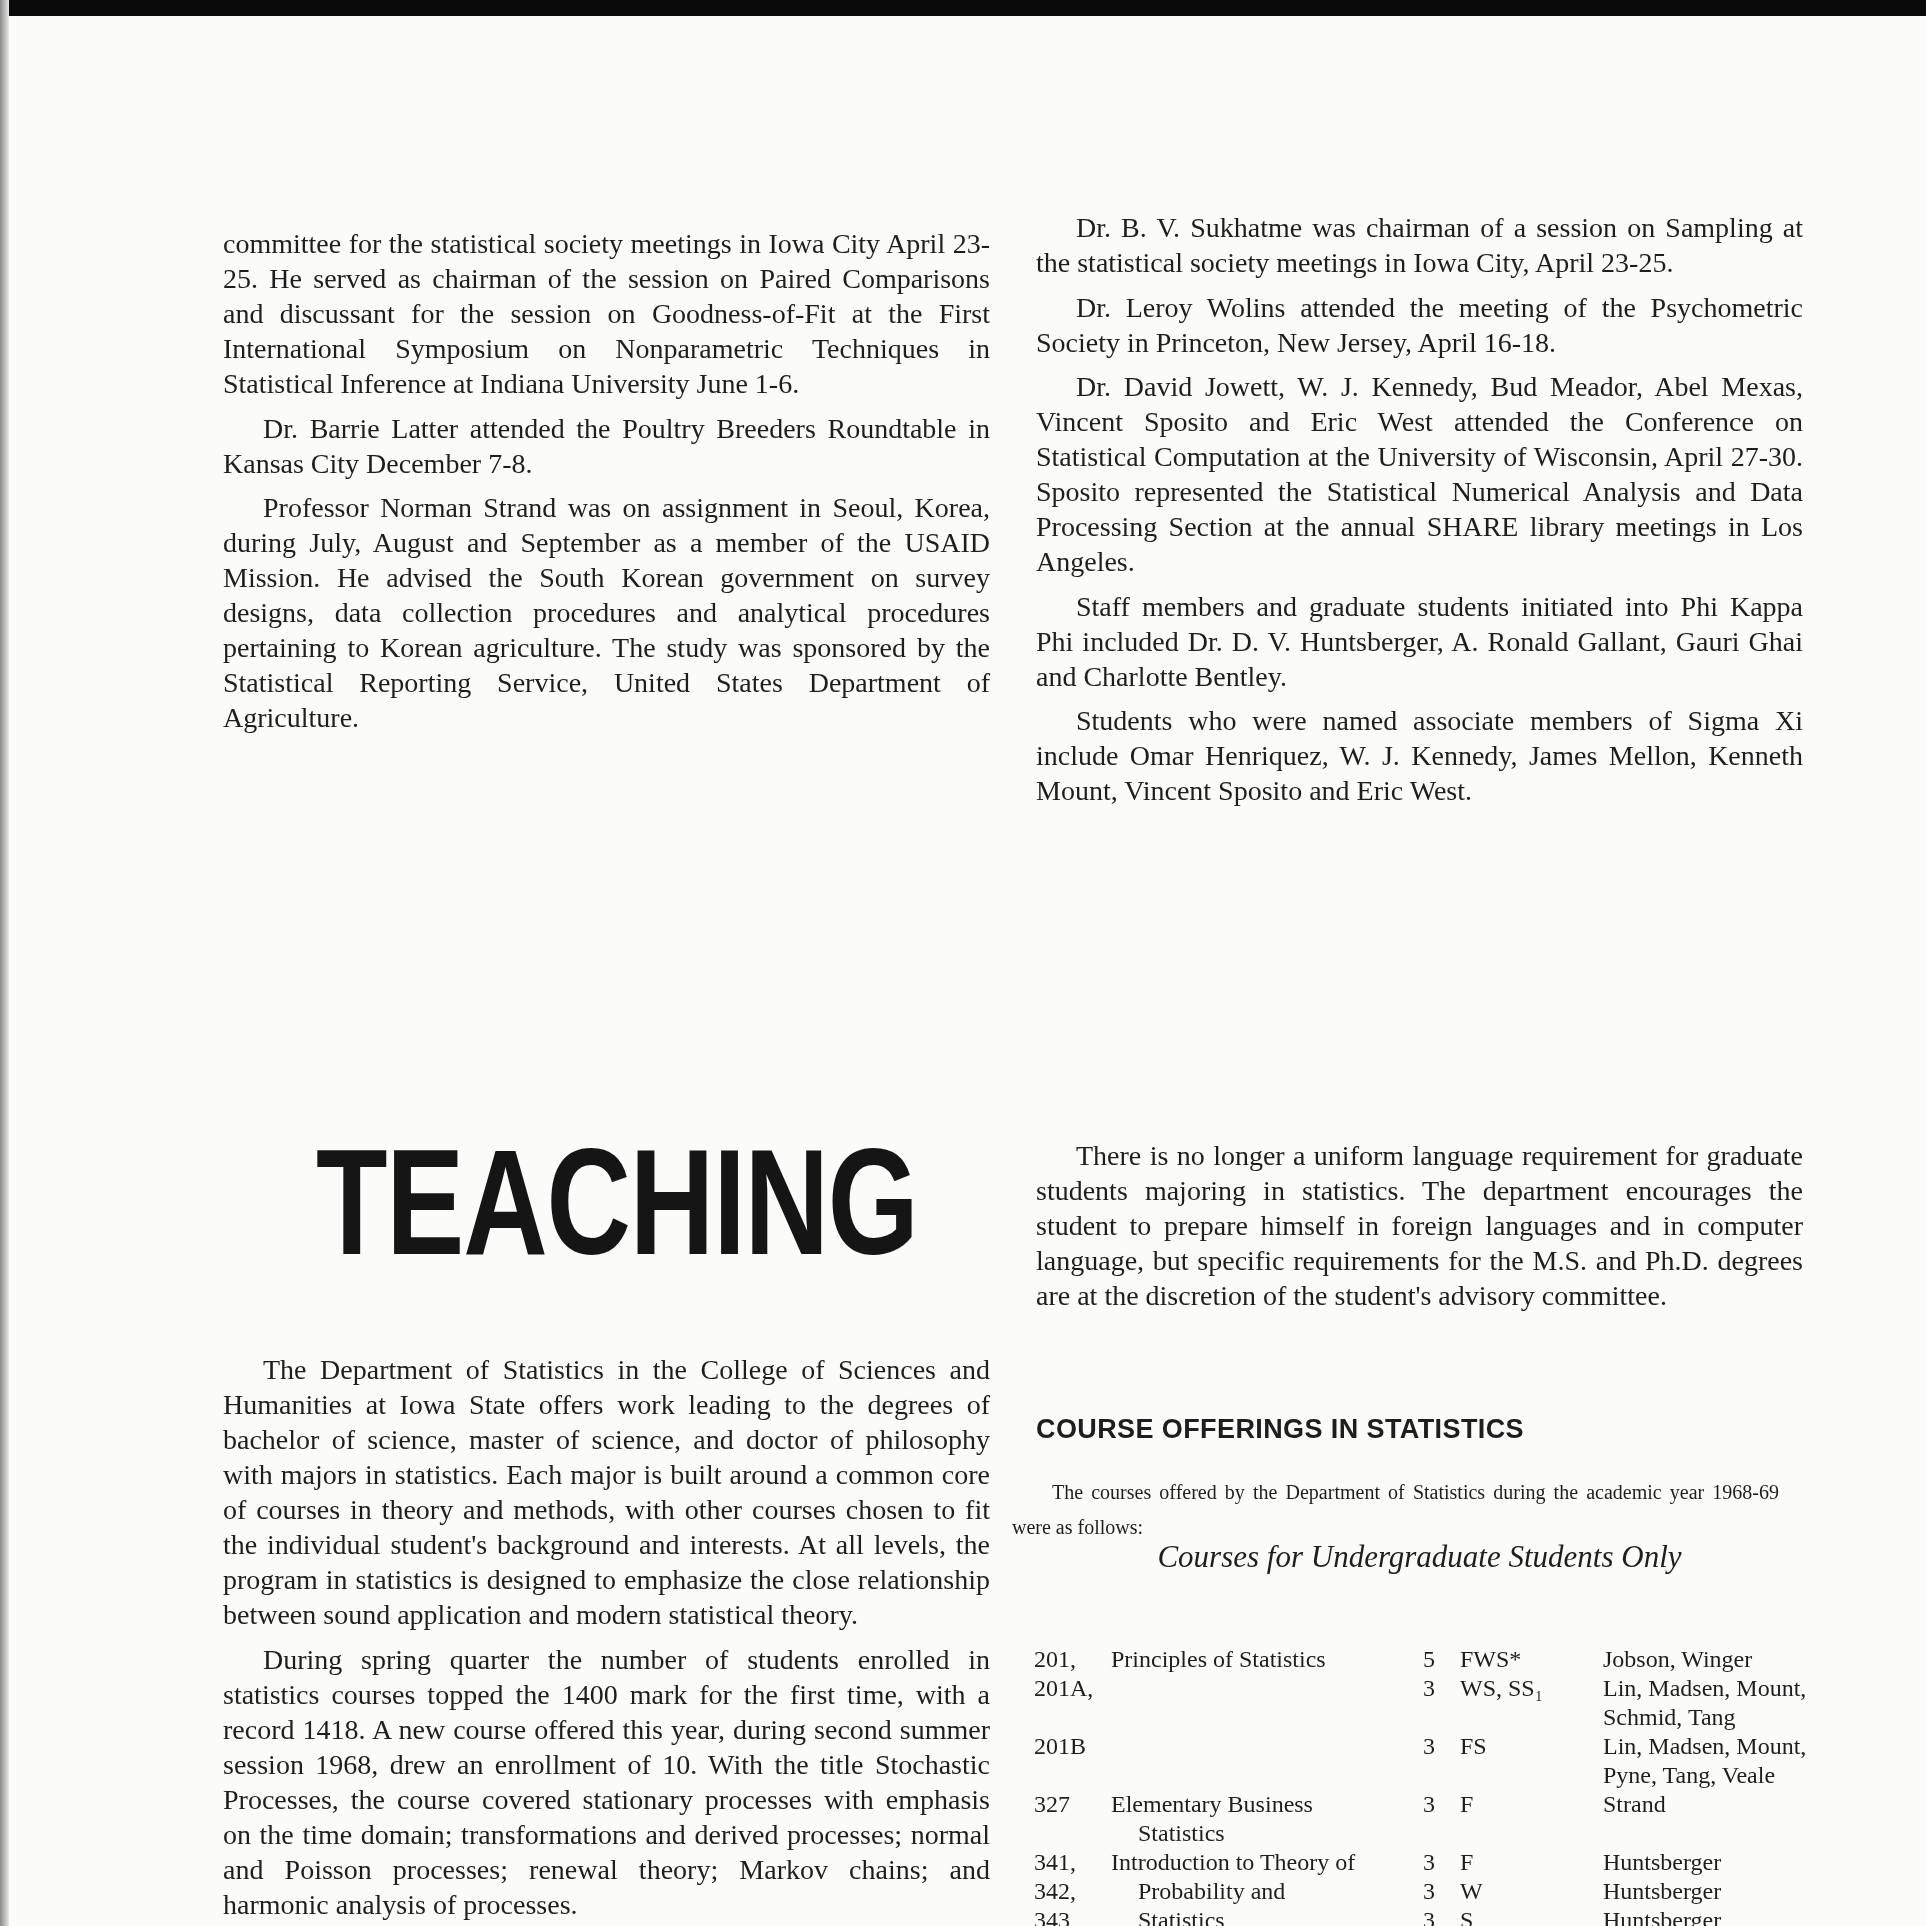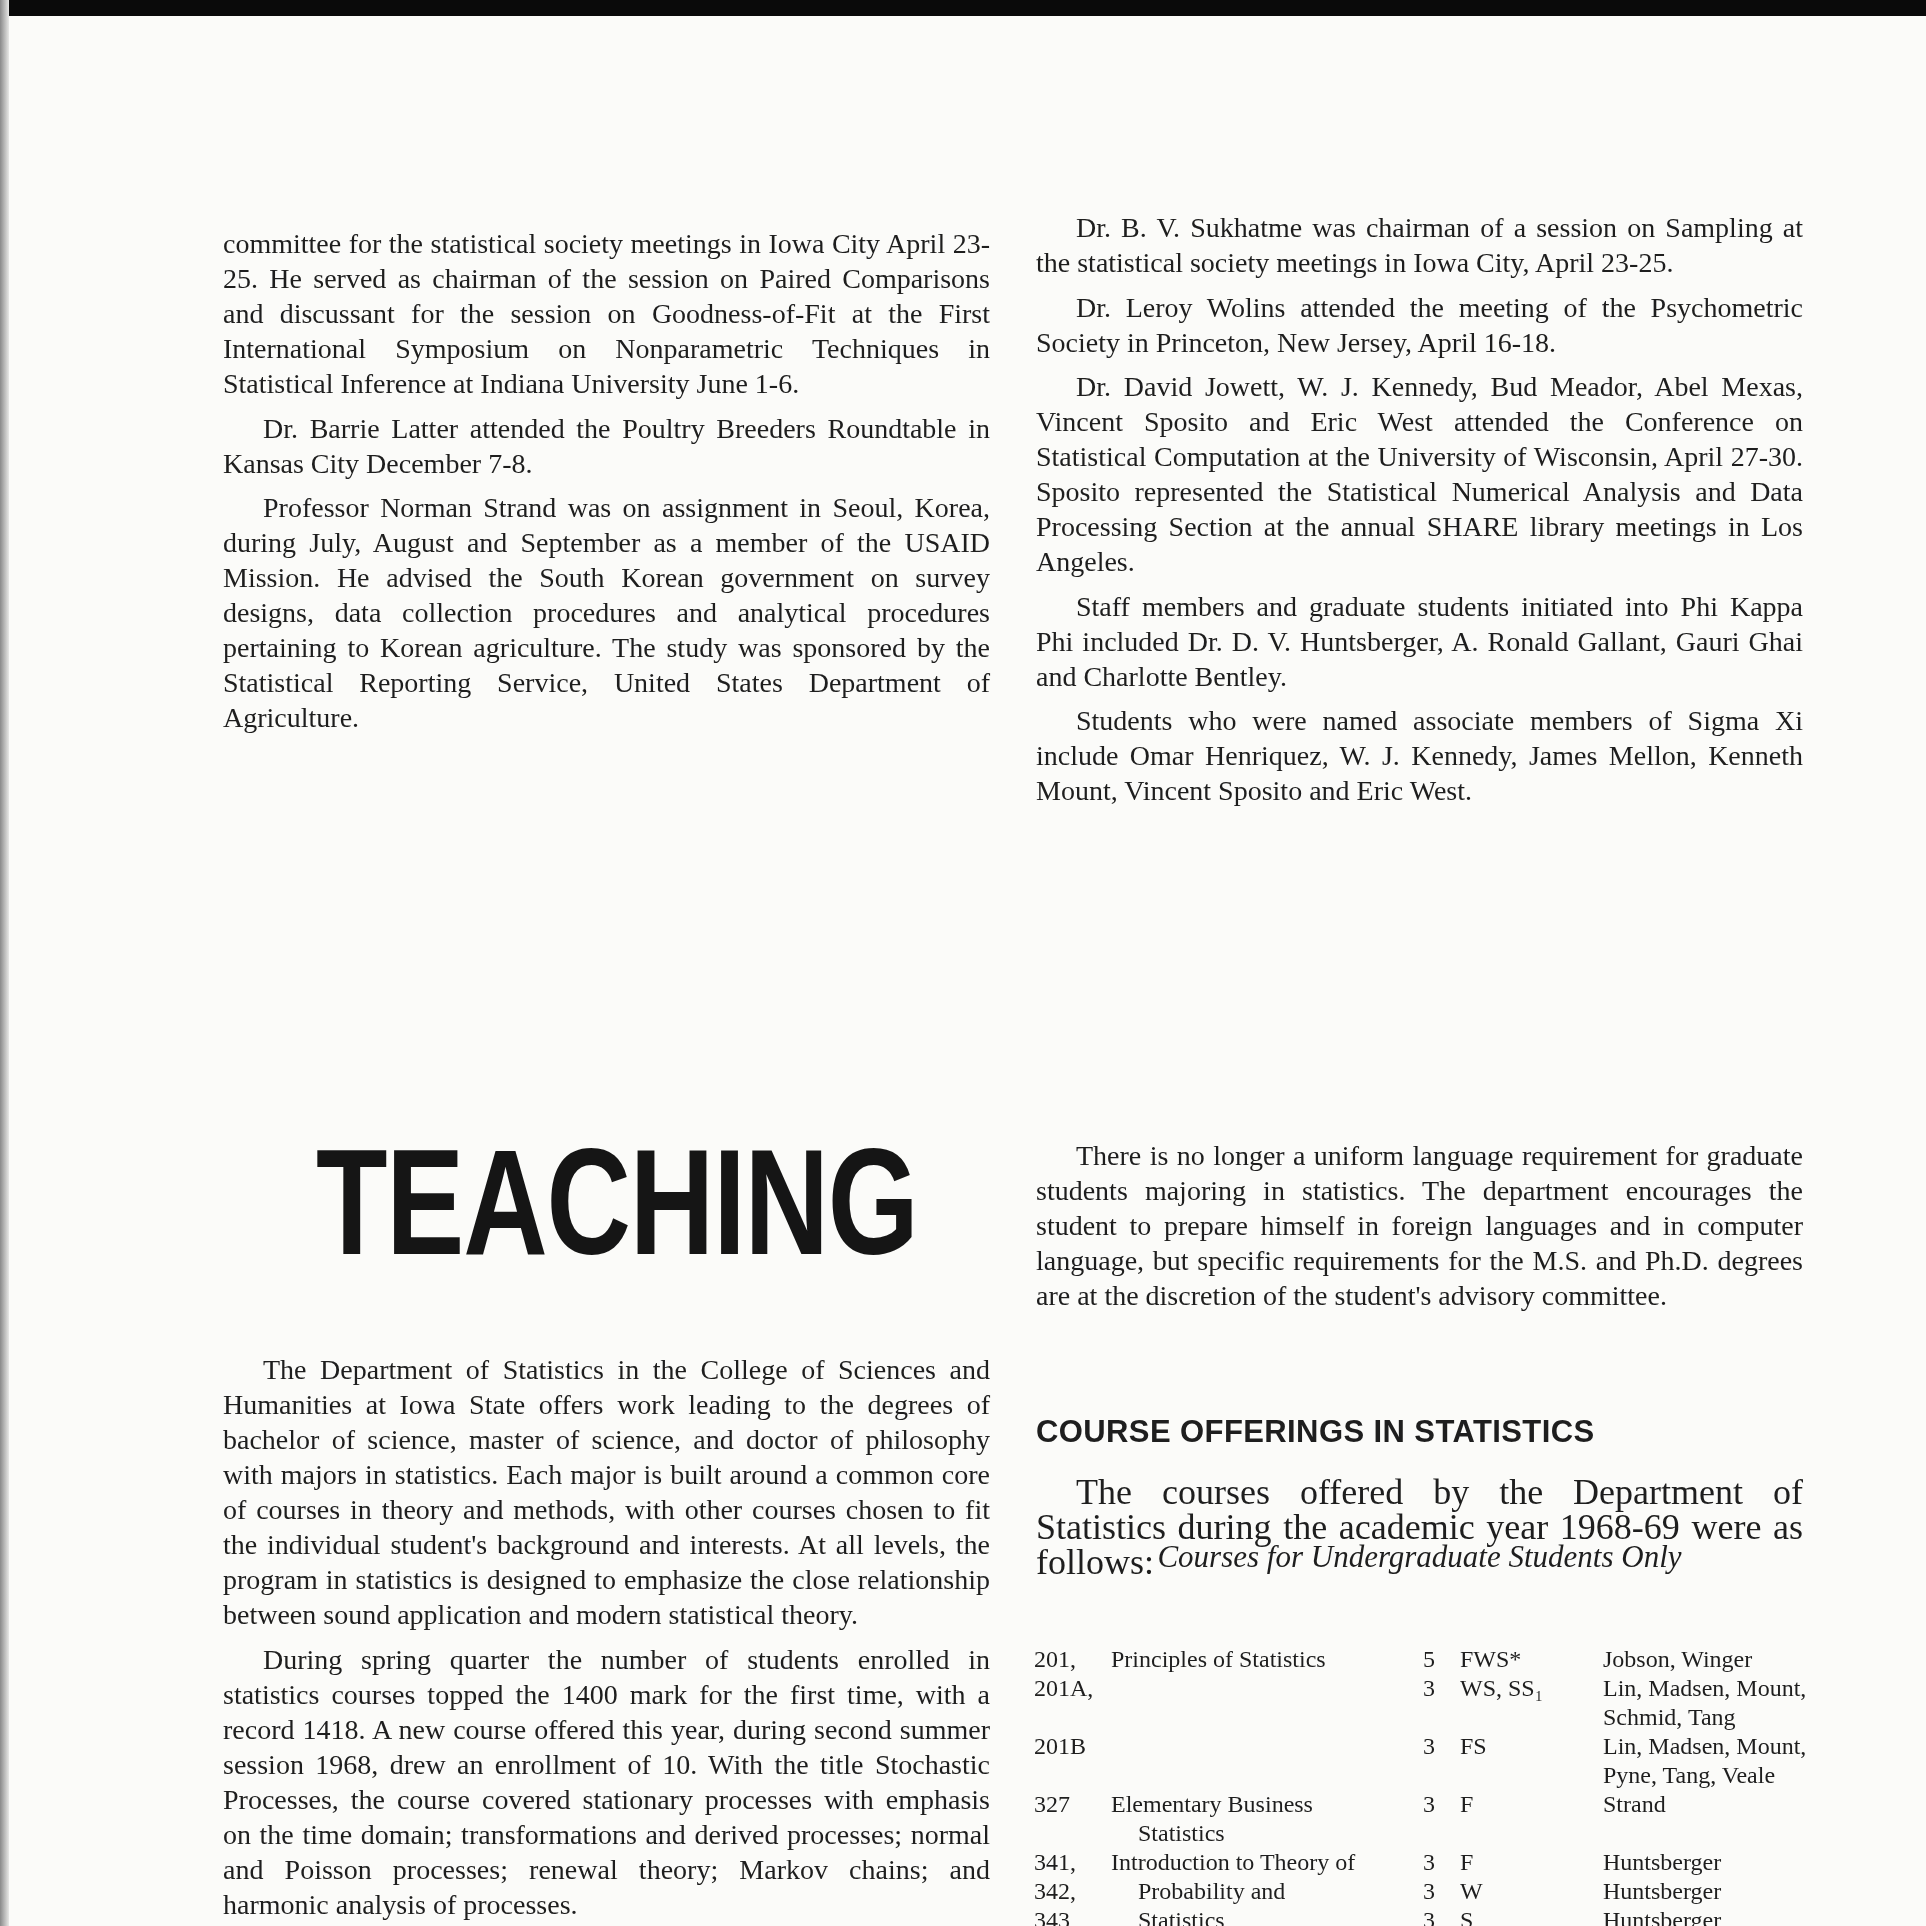--- a/index.html
+++ b/index.html
@@ -10,22 +10,22 @@
   .col { position:absolute; width:767px; font-size:28px; line-height:35px; text-align:justify; }
   .col p { margin:0 0 9.6px 0; text-indent:0; }
   .col p.ind { text-indent:40px; }
   #col-tl { left:223px; top:210px;margin-top:16px; }
   #col-tr { left:1036px; top:210px; }
   #col-br { left:1036px; top:1138px; }
   .bigtitle { position:absolute; left:316px; top:1125px; font-family:"Liberation Sans","DejaVu Sans",sans-serif;
               font-weight:bold; font-size:150px; line-height:154px; letter-spacing:-1.5px; transform:scaleX(0.78); transform-origin:left top; color:#151515; }
   #col-bl2 { position:absolute; left:223px; top:1352px; width:767px; font-size:28px; line-height:35px; text-align:justify; }
   #col-bl2 p { margin:0 0 9.6px 0; text-indent:40px; }
-  .sechead { position:absolute; left:1036px; top:1414px; font-family:"Liberation Sans","DejaVu Sans",sans-serif; font-weight:bold; font-size:31px; letter-spacing:0.4px; }
-  #col-br2 { position:absolute; left:1036px; top:1475px; width:767px; font-size:36px; line-height:35px; text-align:justify; }
+  .sechead { position:absolute; left:1036px; top:1414px; font-family:"Liberation Sans","DejaVu Sans",sans-serif; font-weight:bold; font-size:27px; letter-spacing:0.4px; }
+  #col-br2 { position:absolute; left:1012px; top:1475px; width:767px; font-size:20px; line-height:35px; text-align:justify; }
   #col-br2 p { margin:0; text-indent:40px; }
   .tabcap { position:absolute; left:1036px; top:1539px; width:767px; text-align:center; font-style:italic; font-size:31px; }
   table.courses { position:absolute; left:1034px; top:1645px; border-collapse:collapse; font-size:24px; line-height:29px; }
   table.courses td { vertical-align:top; padding:0; }
   td.num { width:77px; }
   td.title { width:312px; }
   td.title .cont { padding-left:27px; display:block; }
   td.cr { width:37px; }
   td.q { width:143px; }
   td.inst { width:216px; }

